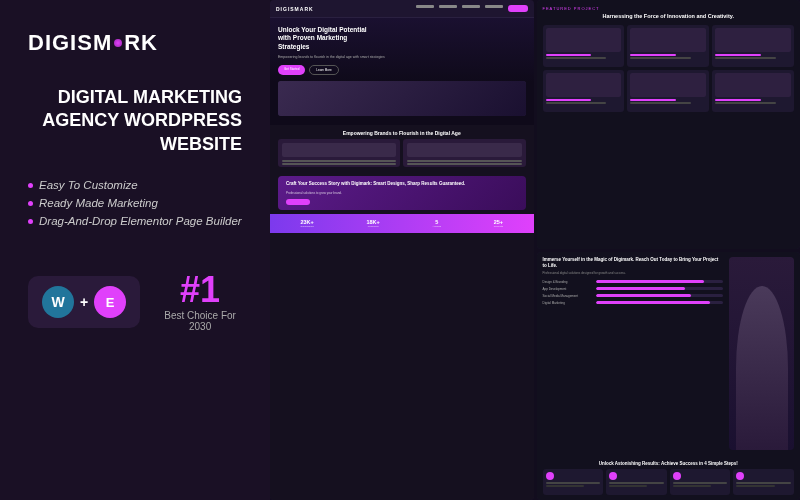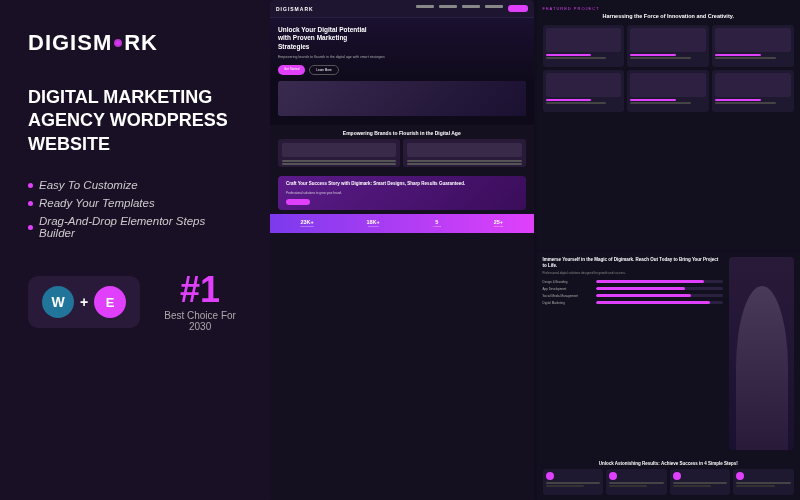--- a/index.html
+++ b/index.html
@@ -38,20 +38,21 @@
       text-transform: uppercase;
     }
 
     .tagline {
       font-size: 18px;
       font-weight: 800;
       color: #fff;
       line-height: 1.3;
       margin-bottom: 20px;
       text-transform: uppercase;
+      text-align: right;
     }
 
     .features-list {
       list-style: none;
       margin-bottom: 30px;
       font-style: italic;
     }
     .features-list li {
       font-size: 11.5px;
       color: #ccc;
@@ -463,22 +464,22 @@
     <div class="logo">
       <span class="logo-text">DIGISM</span>
       <span class="accent-dot"></span>
       <span class="logo-text">RK</span>
     </div>
 
     <div class="tagline">DIGITAL MARKETING AGENCY WORDPRESS WEBSITE</div>
 
     <ul class="features-list">
       <li>Easy To Customize</li>
-      <li>Ready Your Templates</li>
-      <li>Drag-And-Drop Elementor Steps Builder</li>
+      <li>Ready Made Marketing</li>
+      <li>Drag-And-Drop Elementor Page Builder</li>
     </ul>
   </div>
 
   <div class="bottom-row">
     <div class="badges">
       <div class="wp-icon">W</div>
       <span class="plus-sign">+</span>
       <div class="elementor-icon">E</div>
     </div>
 

